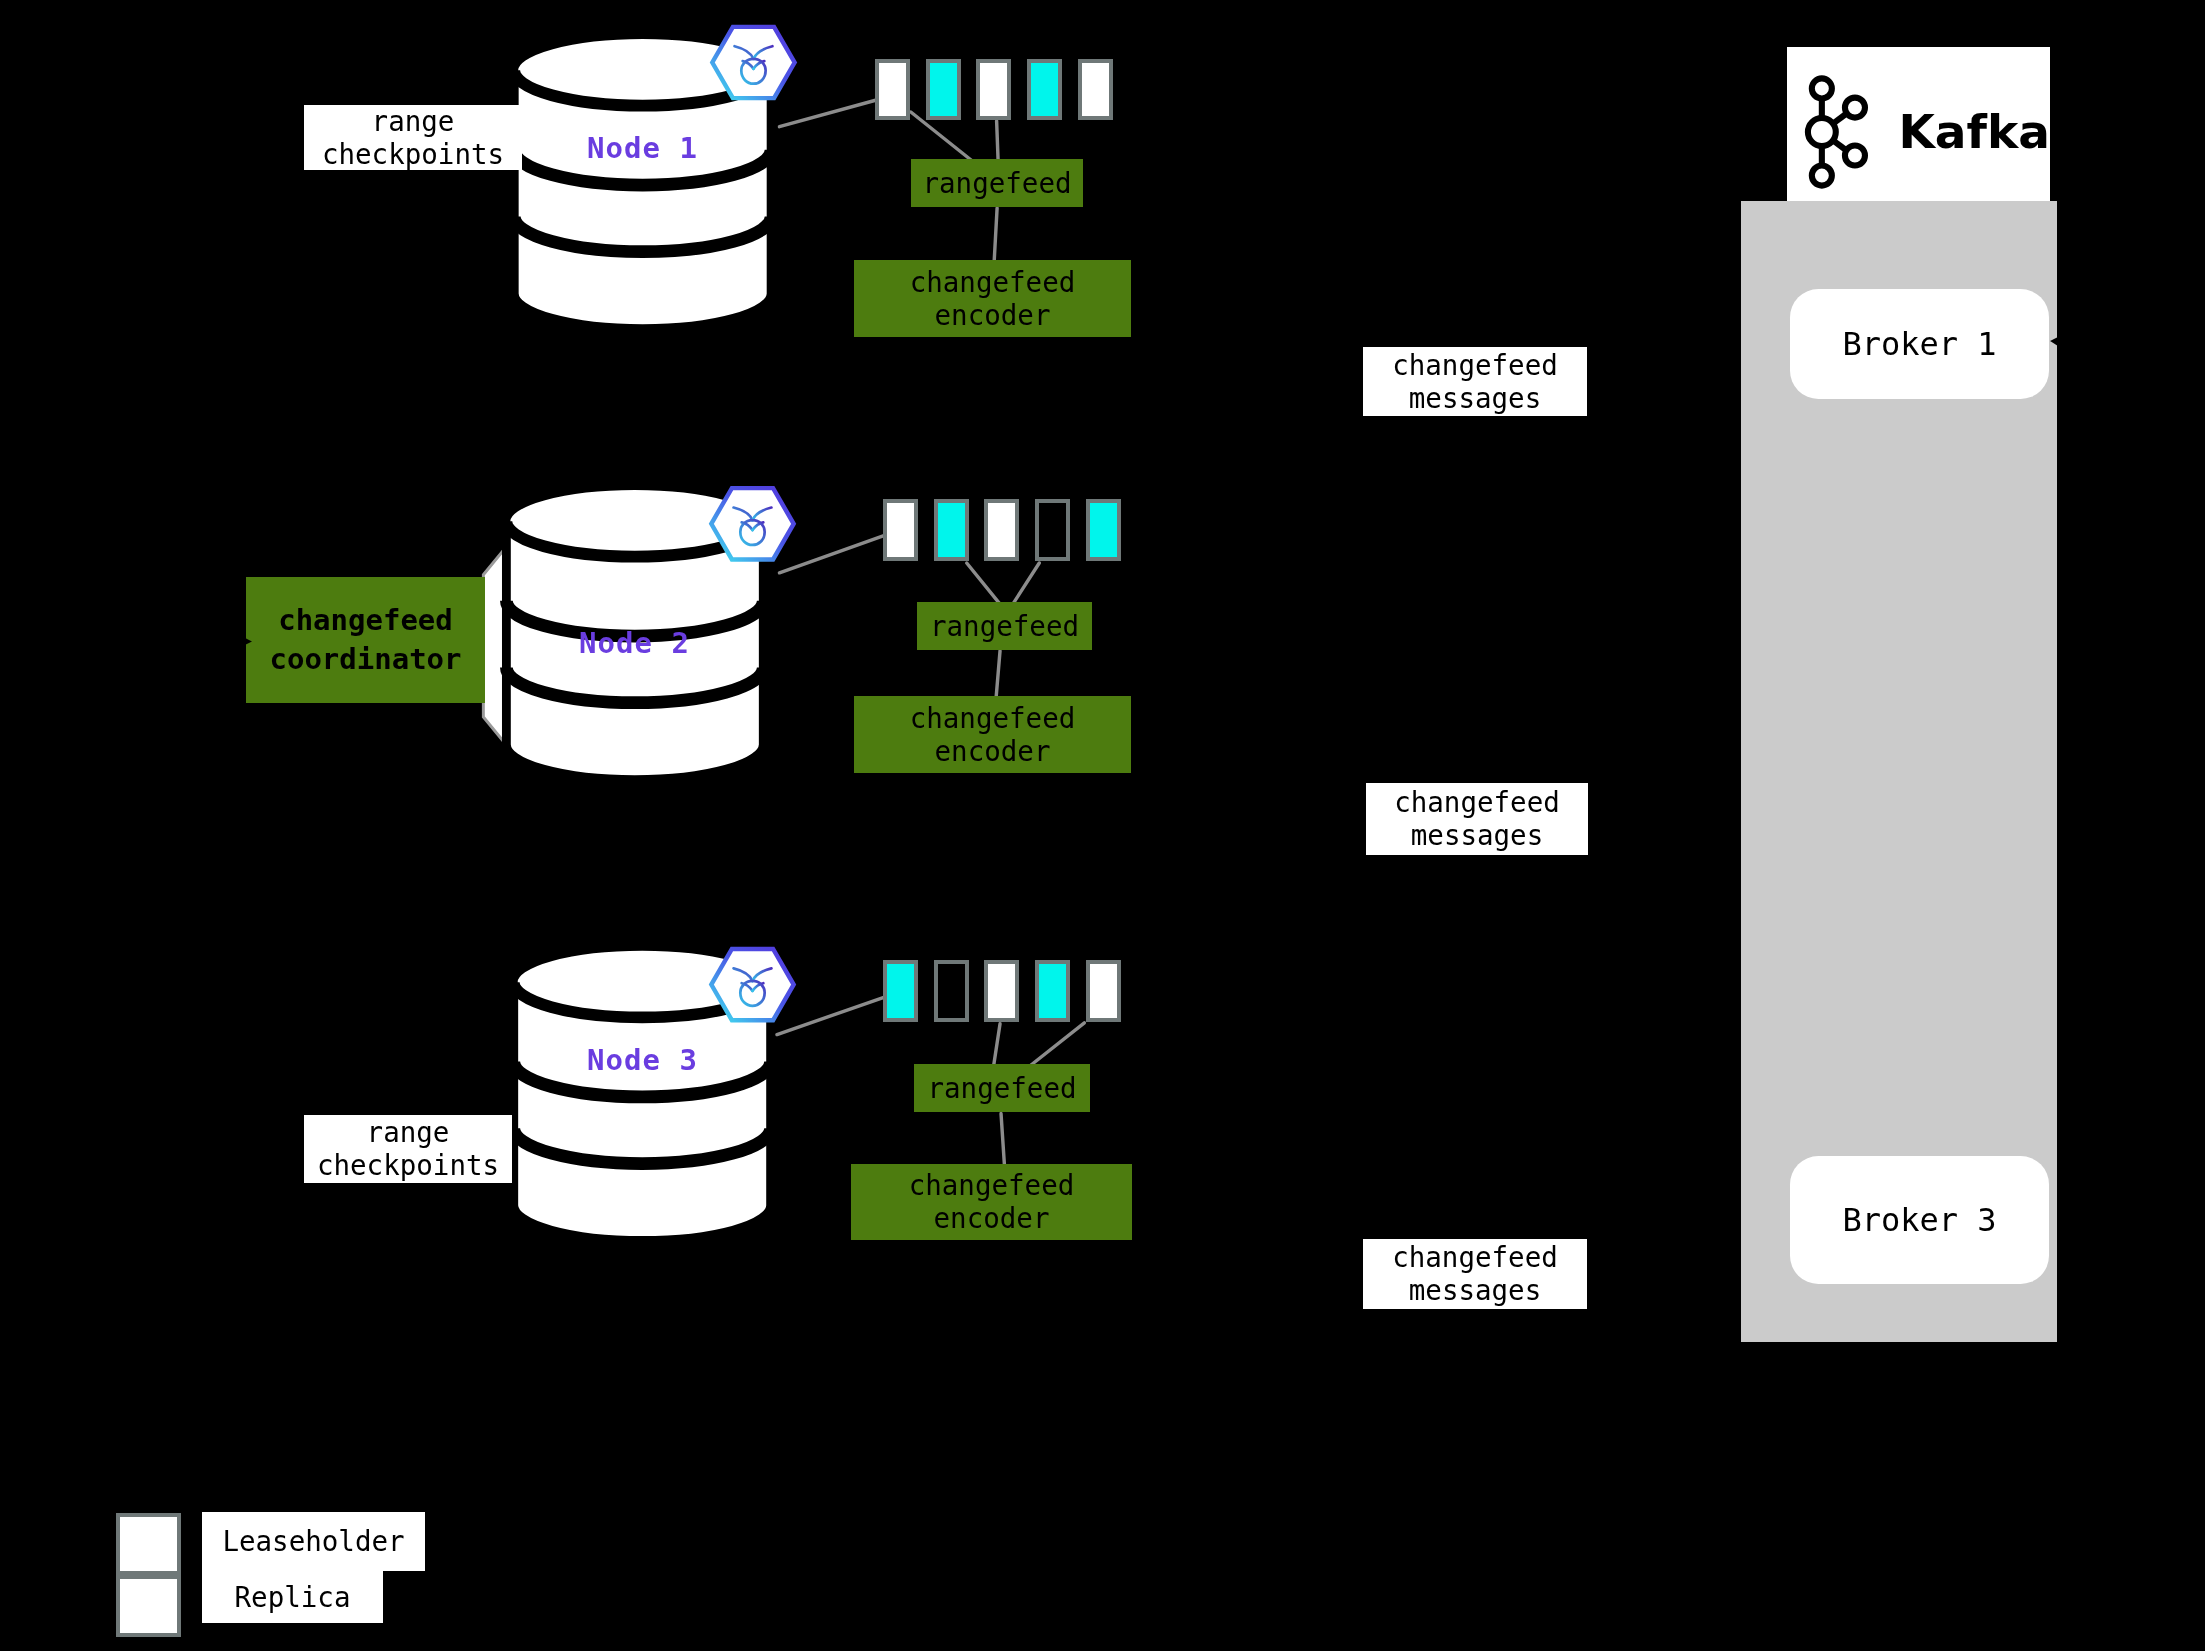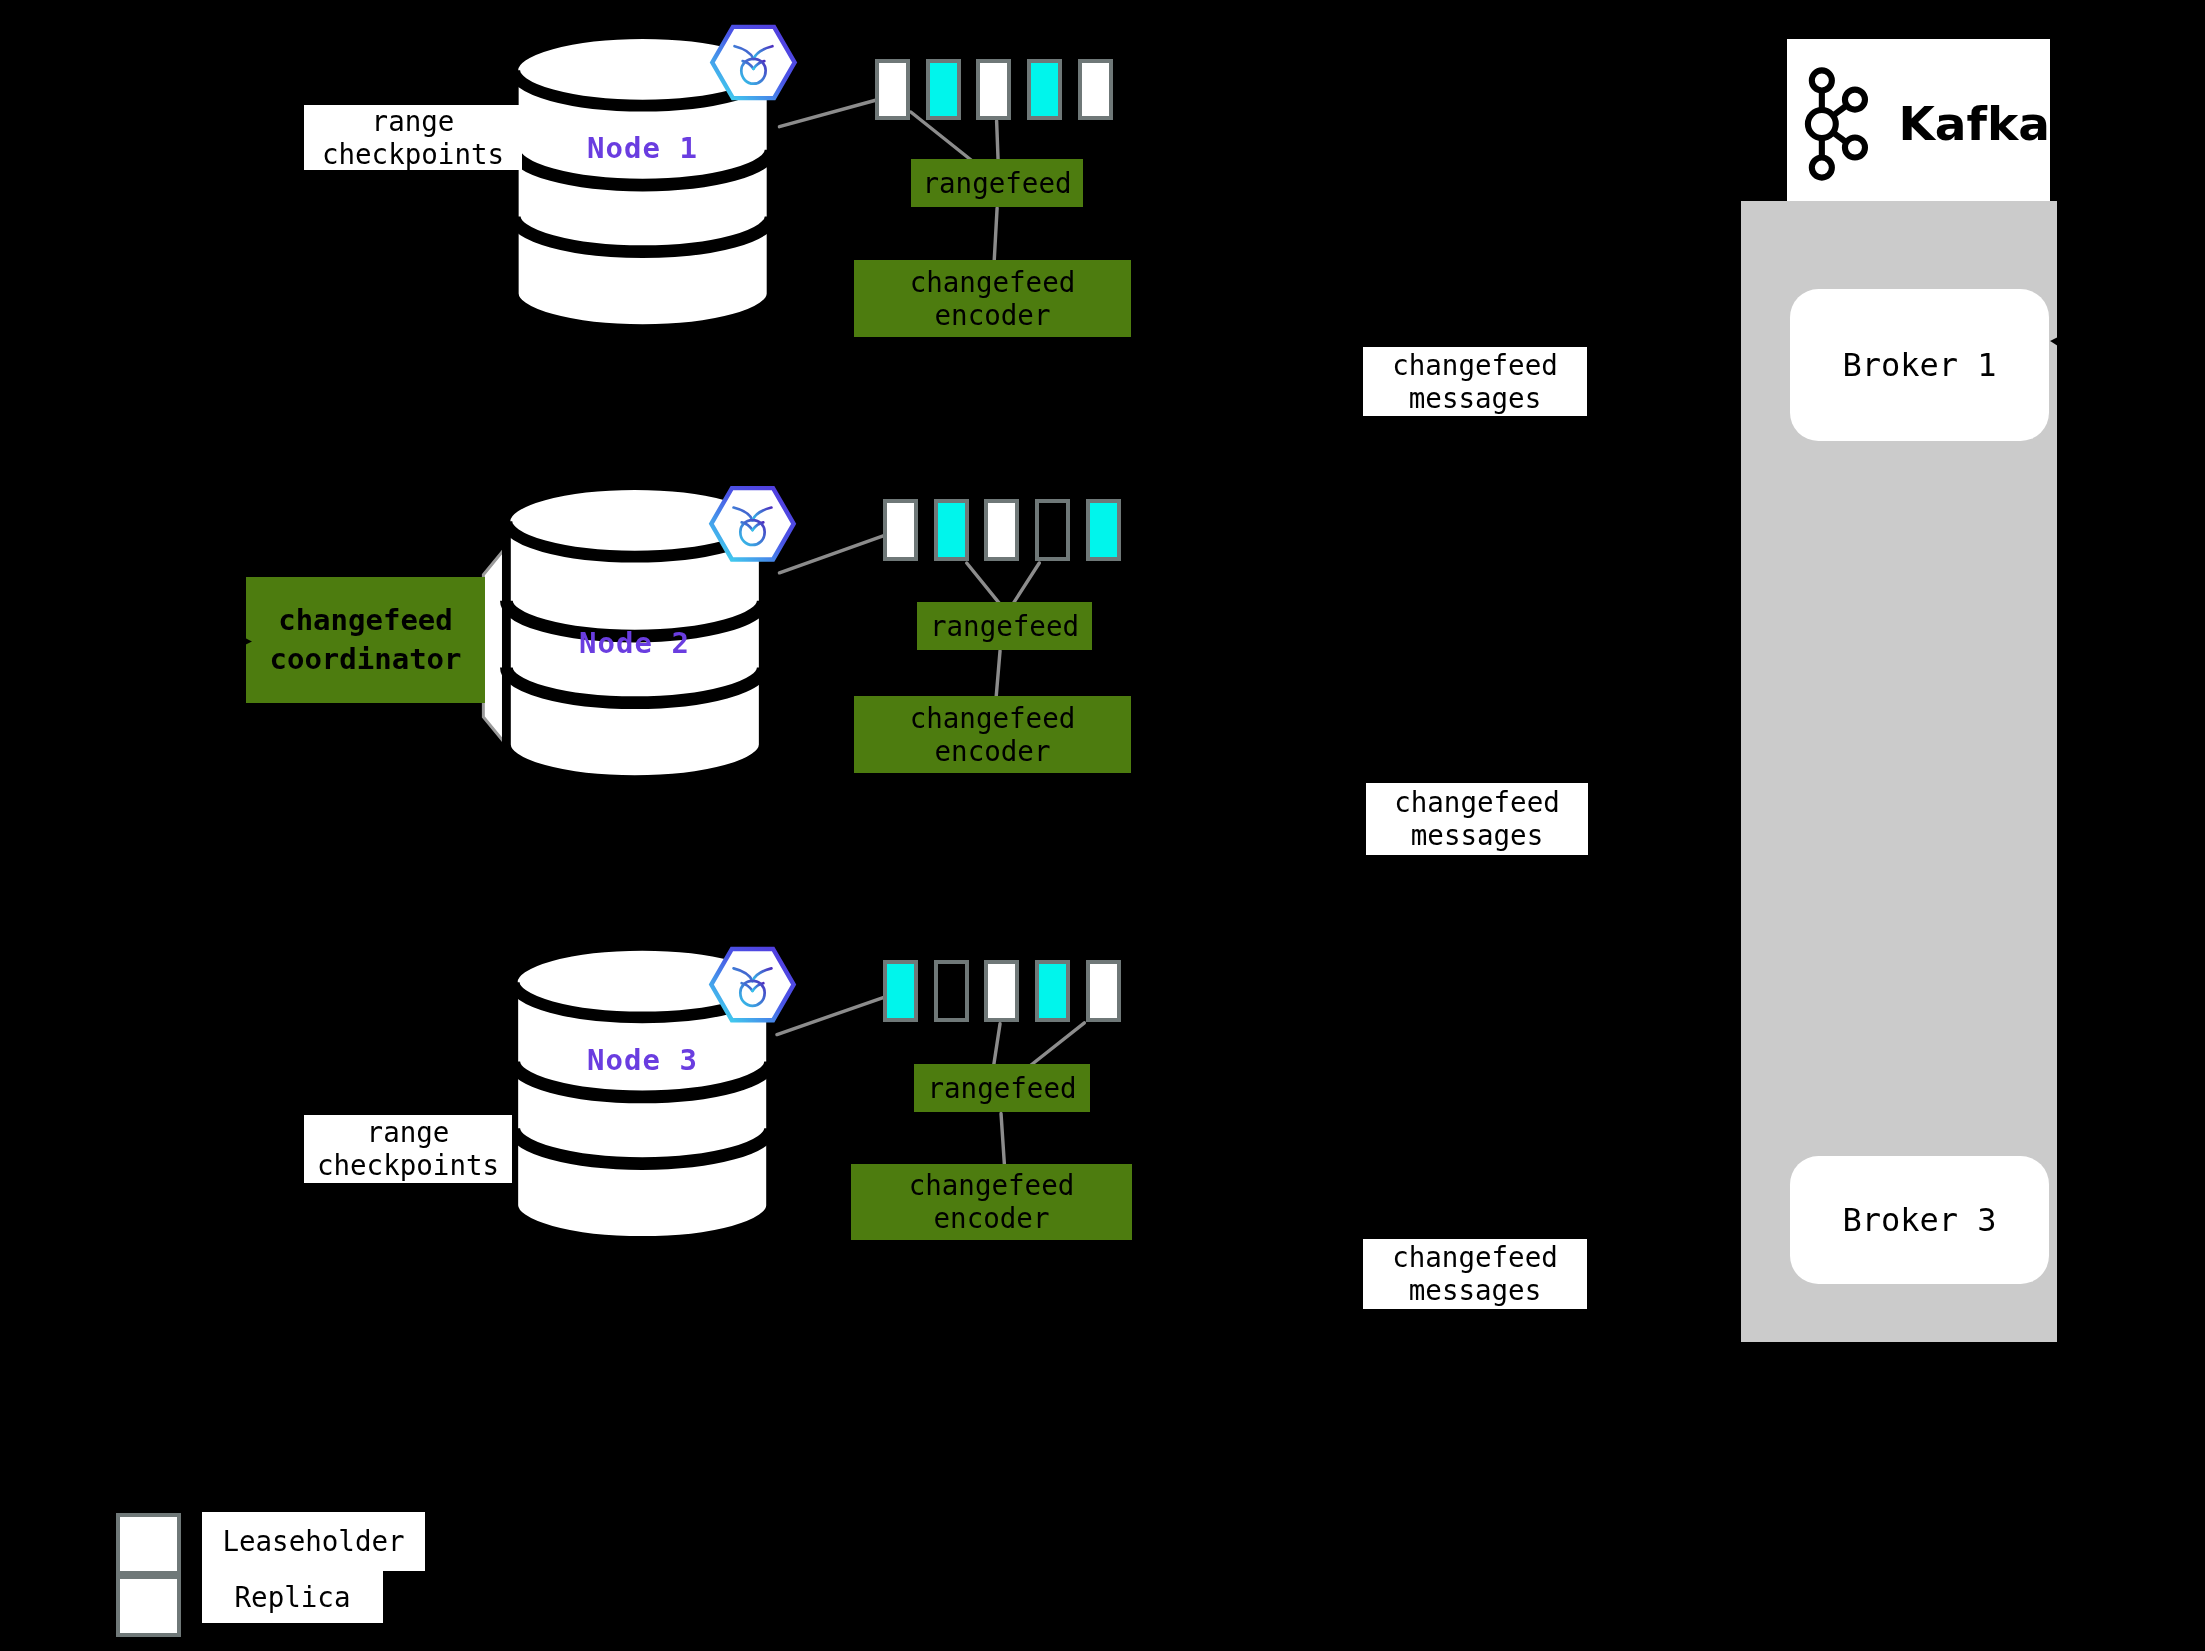--- a/index.html
+++ b/index.html
@@ -159,40 +159,40 @@
   <div class="abs htmllayer box graybox" style="left:914px;top:1064px;width:176px;height:48px;">rangefeed</div>
 
   <div class="abs htmllayer box graybox" style="left:854px;top:260px;width:277px;height:77px;">changefeed encoder</div>
   <div class="abs htmllayer box graybox" style="left:854px;top:696px;width:277px;height:77px;">changefeed encoder</div>
   <div class="abs htmllayer box graybox" style="left:851px;top:1164px;width:281px;height:76px;">changefeed encoder</div>
 
   <div class="abs htmllayer box whitebox" style="left:1343px;top:347px;width:224px;height:69px;">changefeed messages</div>
   <div class="abs htmllayer box whitebox" style="left:1346px;top:783px;width:222px;height:72px;">changefeed messages</div>
   <div class="abs htmllayer box whitebox" style="left:1343px;top:1239px;width:224px;height:70px;">changefeed messages</div>
 
-  <div class="abs htmllayer whitebox kafka-box" style="left:1767px;top:39px;width:263px;height:169px;">
+  <div class="abs htmllayer whitebox kafka-box" style="left:1767px;top:47px;width:263px;height:169px;">
     <svg width="113" height="132" viewBox="0 0 120 140">
       <g stroke="#000" stroke-width="7" fill="none">
         <circle cx="40" cy="20" r="11.5"></circle>
         <circle cx="40" cy="70" r="16"></circle>
         <circle cx="40" cy="120" r="11.5"></circle>
         <circle cx="78" cy="42" r="11.5"></circle>
         <circle cx="78" cy="97" r="11.5"></circle>
         <line x1="40" y1="31.5" x2="40" y2="54"></line>
         <line x1="40" y1="86" x2="40" y2="108.5"></line>
         <line x1="52" y1="61" x2="68" y2="49"></line>
         <line x1="52" y1="79" x2="68" y2="91"></line>
       </g>
     </svg>
     <span class="kafka-text">Kafka</span>
   </div>
 
   <div class="abs htmllayer" style="left:1741px;top:201px;width:316px;height:1141px;background:#cbcbcb;"></div>
 
-  <div class="abs htmllayer box whitebox broker" style="left:1770px;top:289px;width:259px;height:152px;z-index:3;">Broker 1</div>
+  <div class="abs htmllayer box whitebox broker" style="left:1770px;top:289px;width:259px;height:110px;z-index:3;">Broker 1</div>
   <div class="abs htmllayer box whitebox broker" style="left:1770px;top:1156px;width:259px;height:128px;z-index:3;">Broker 3</div>
 
 
   <div class="abs htmllayer legend-swatch leaseholder" style="left:116px;top:1513px;"></div>
   <div class="abs htmllayer legend-swatch replica" style="left:116px;top:1575px;"></div>
   <div class="abs htmllayer box whitebox" style="left:182px;top:1512px;width:223px;height:59px;">Leaseholder</div>
   <div class="abs htmllayer box whitebox" style="left:182px;top:1571px;width:181px;height:52px;">Replica</div>
 
   <svg class="toplayer" width="2205" height="1652" viewBox="0 0 4498 3369">
     <polygon points="4182,695 4216,678 4210,713" fill="#000000"></polygon>

